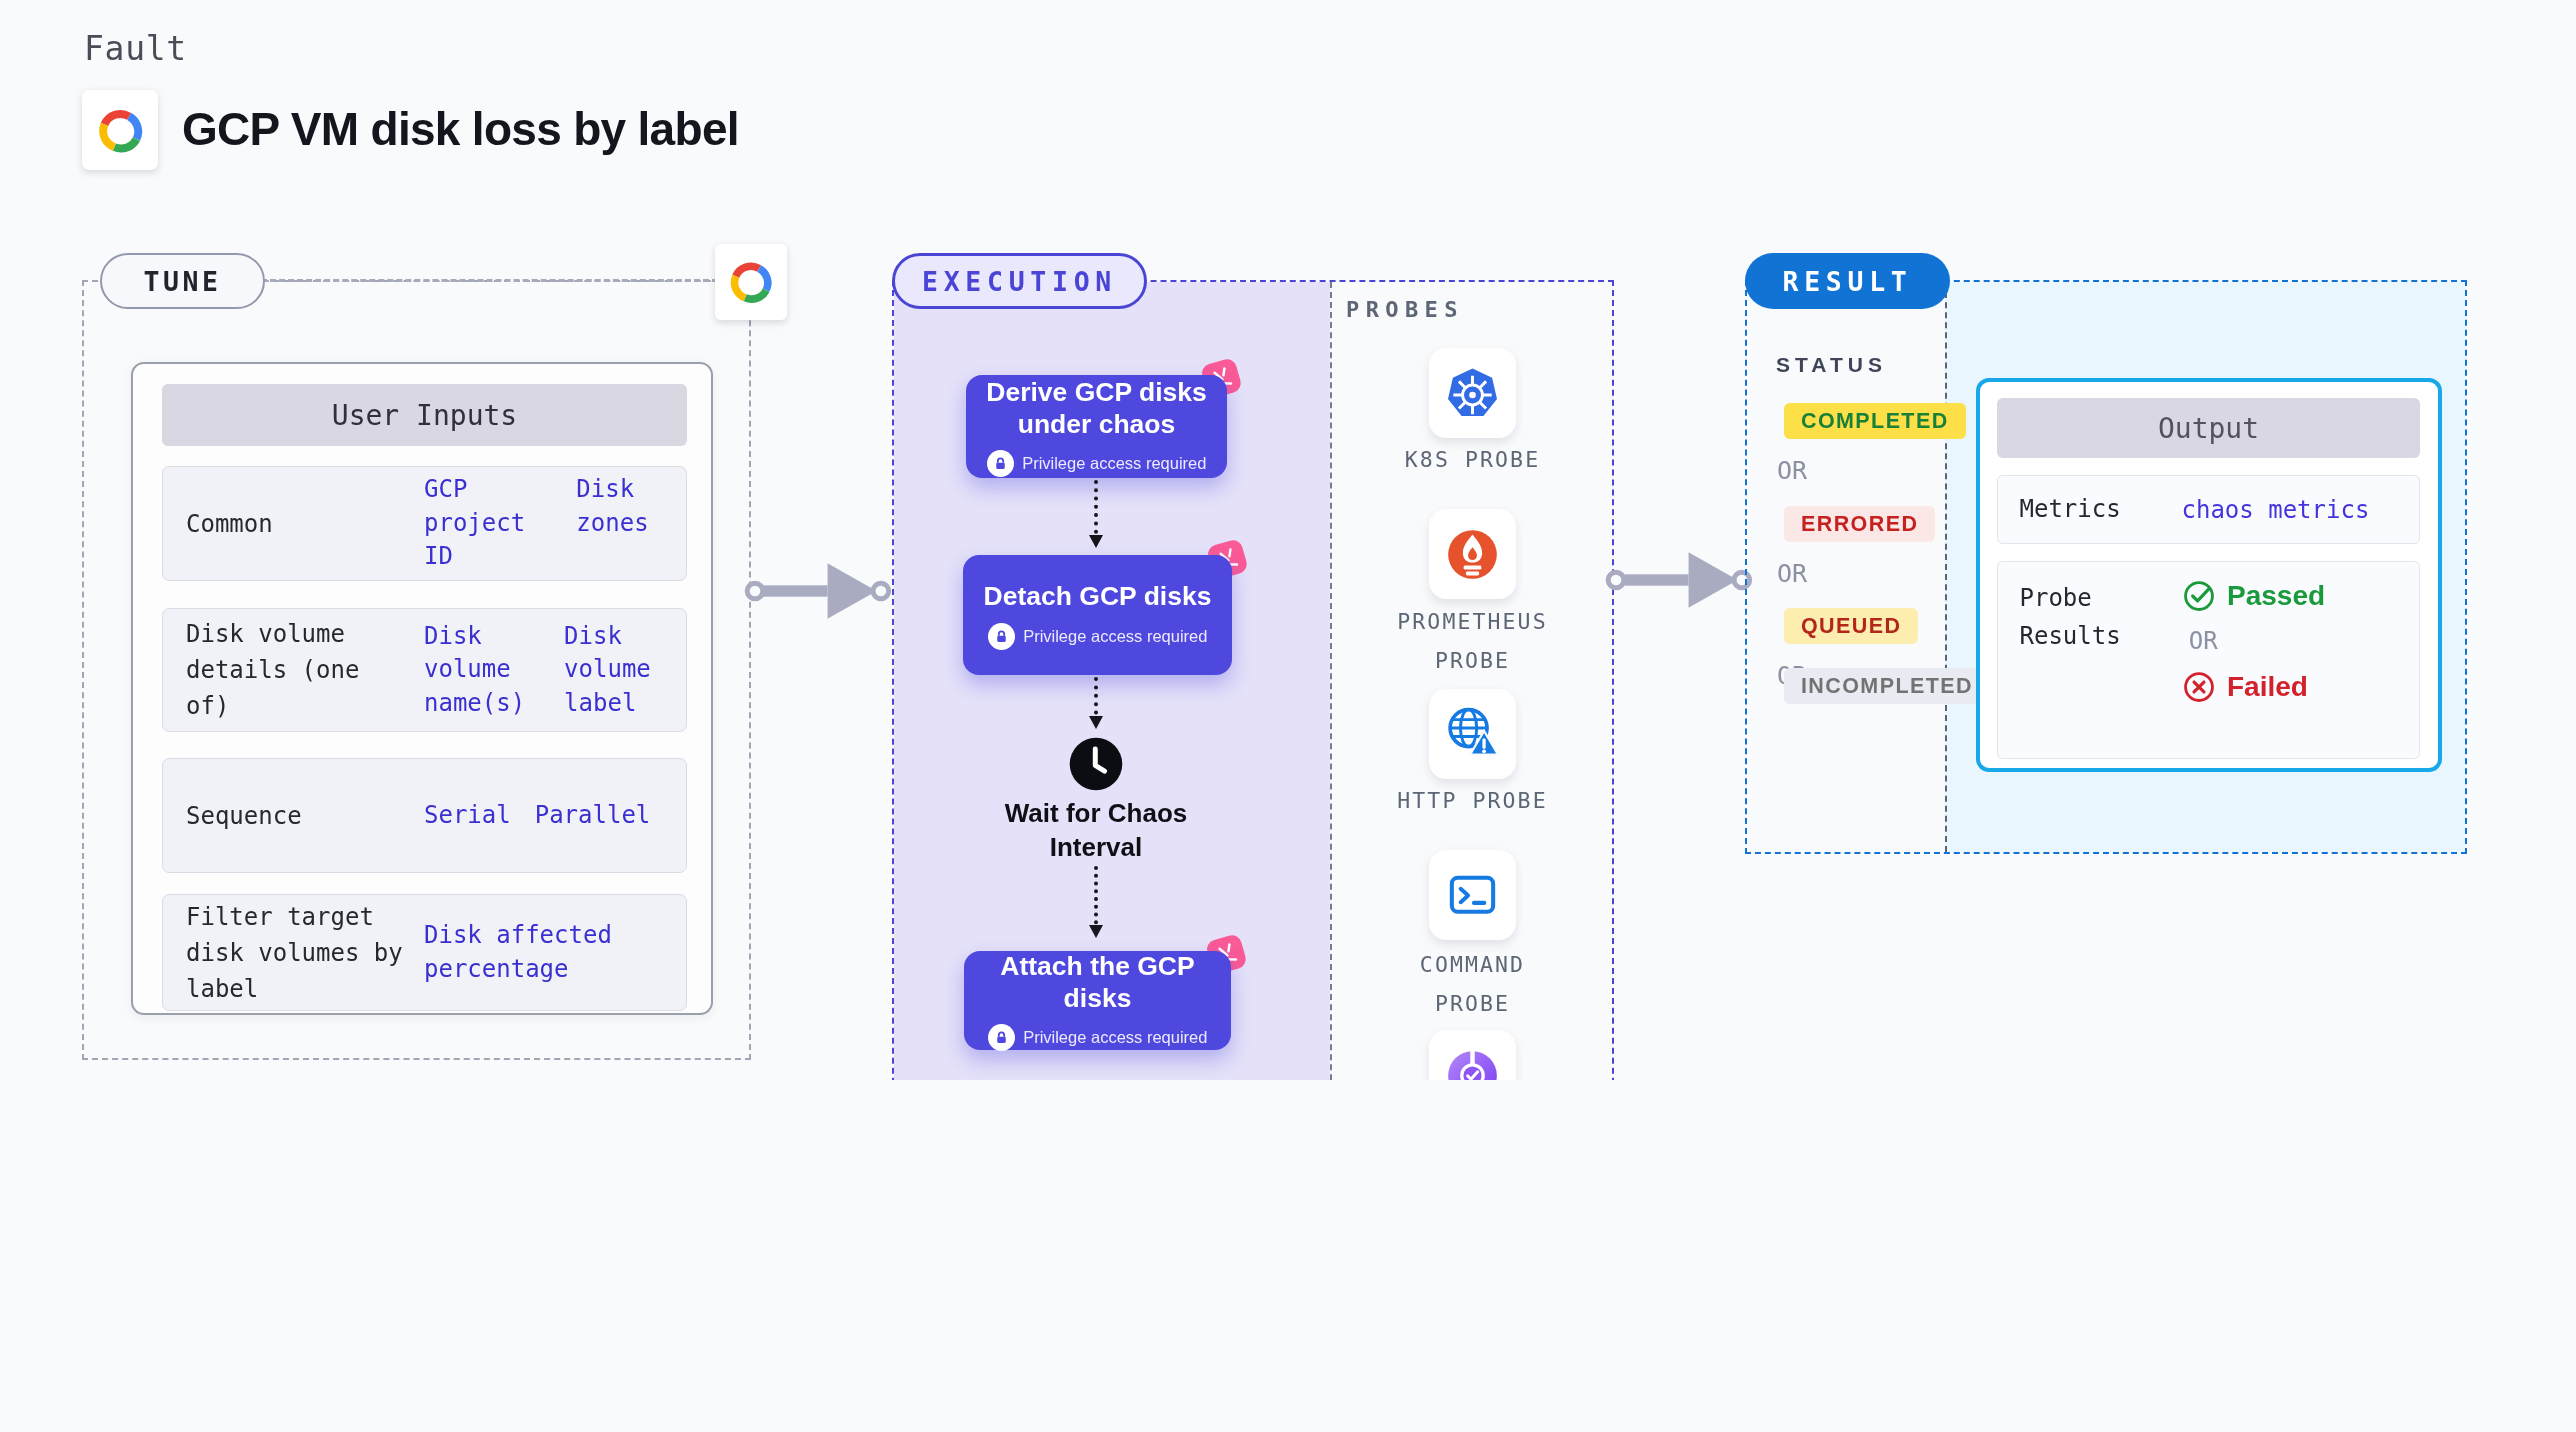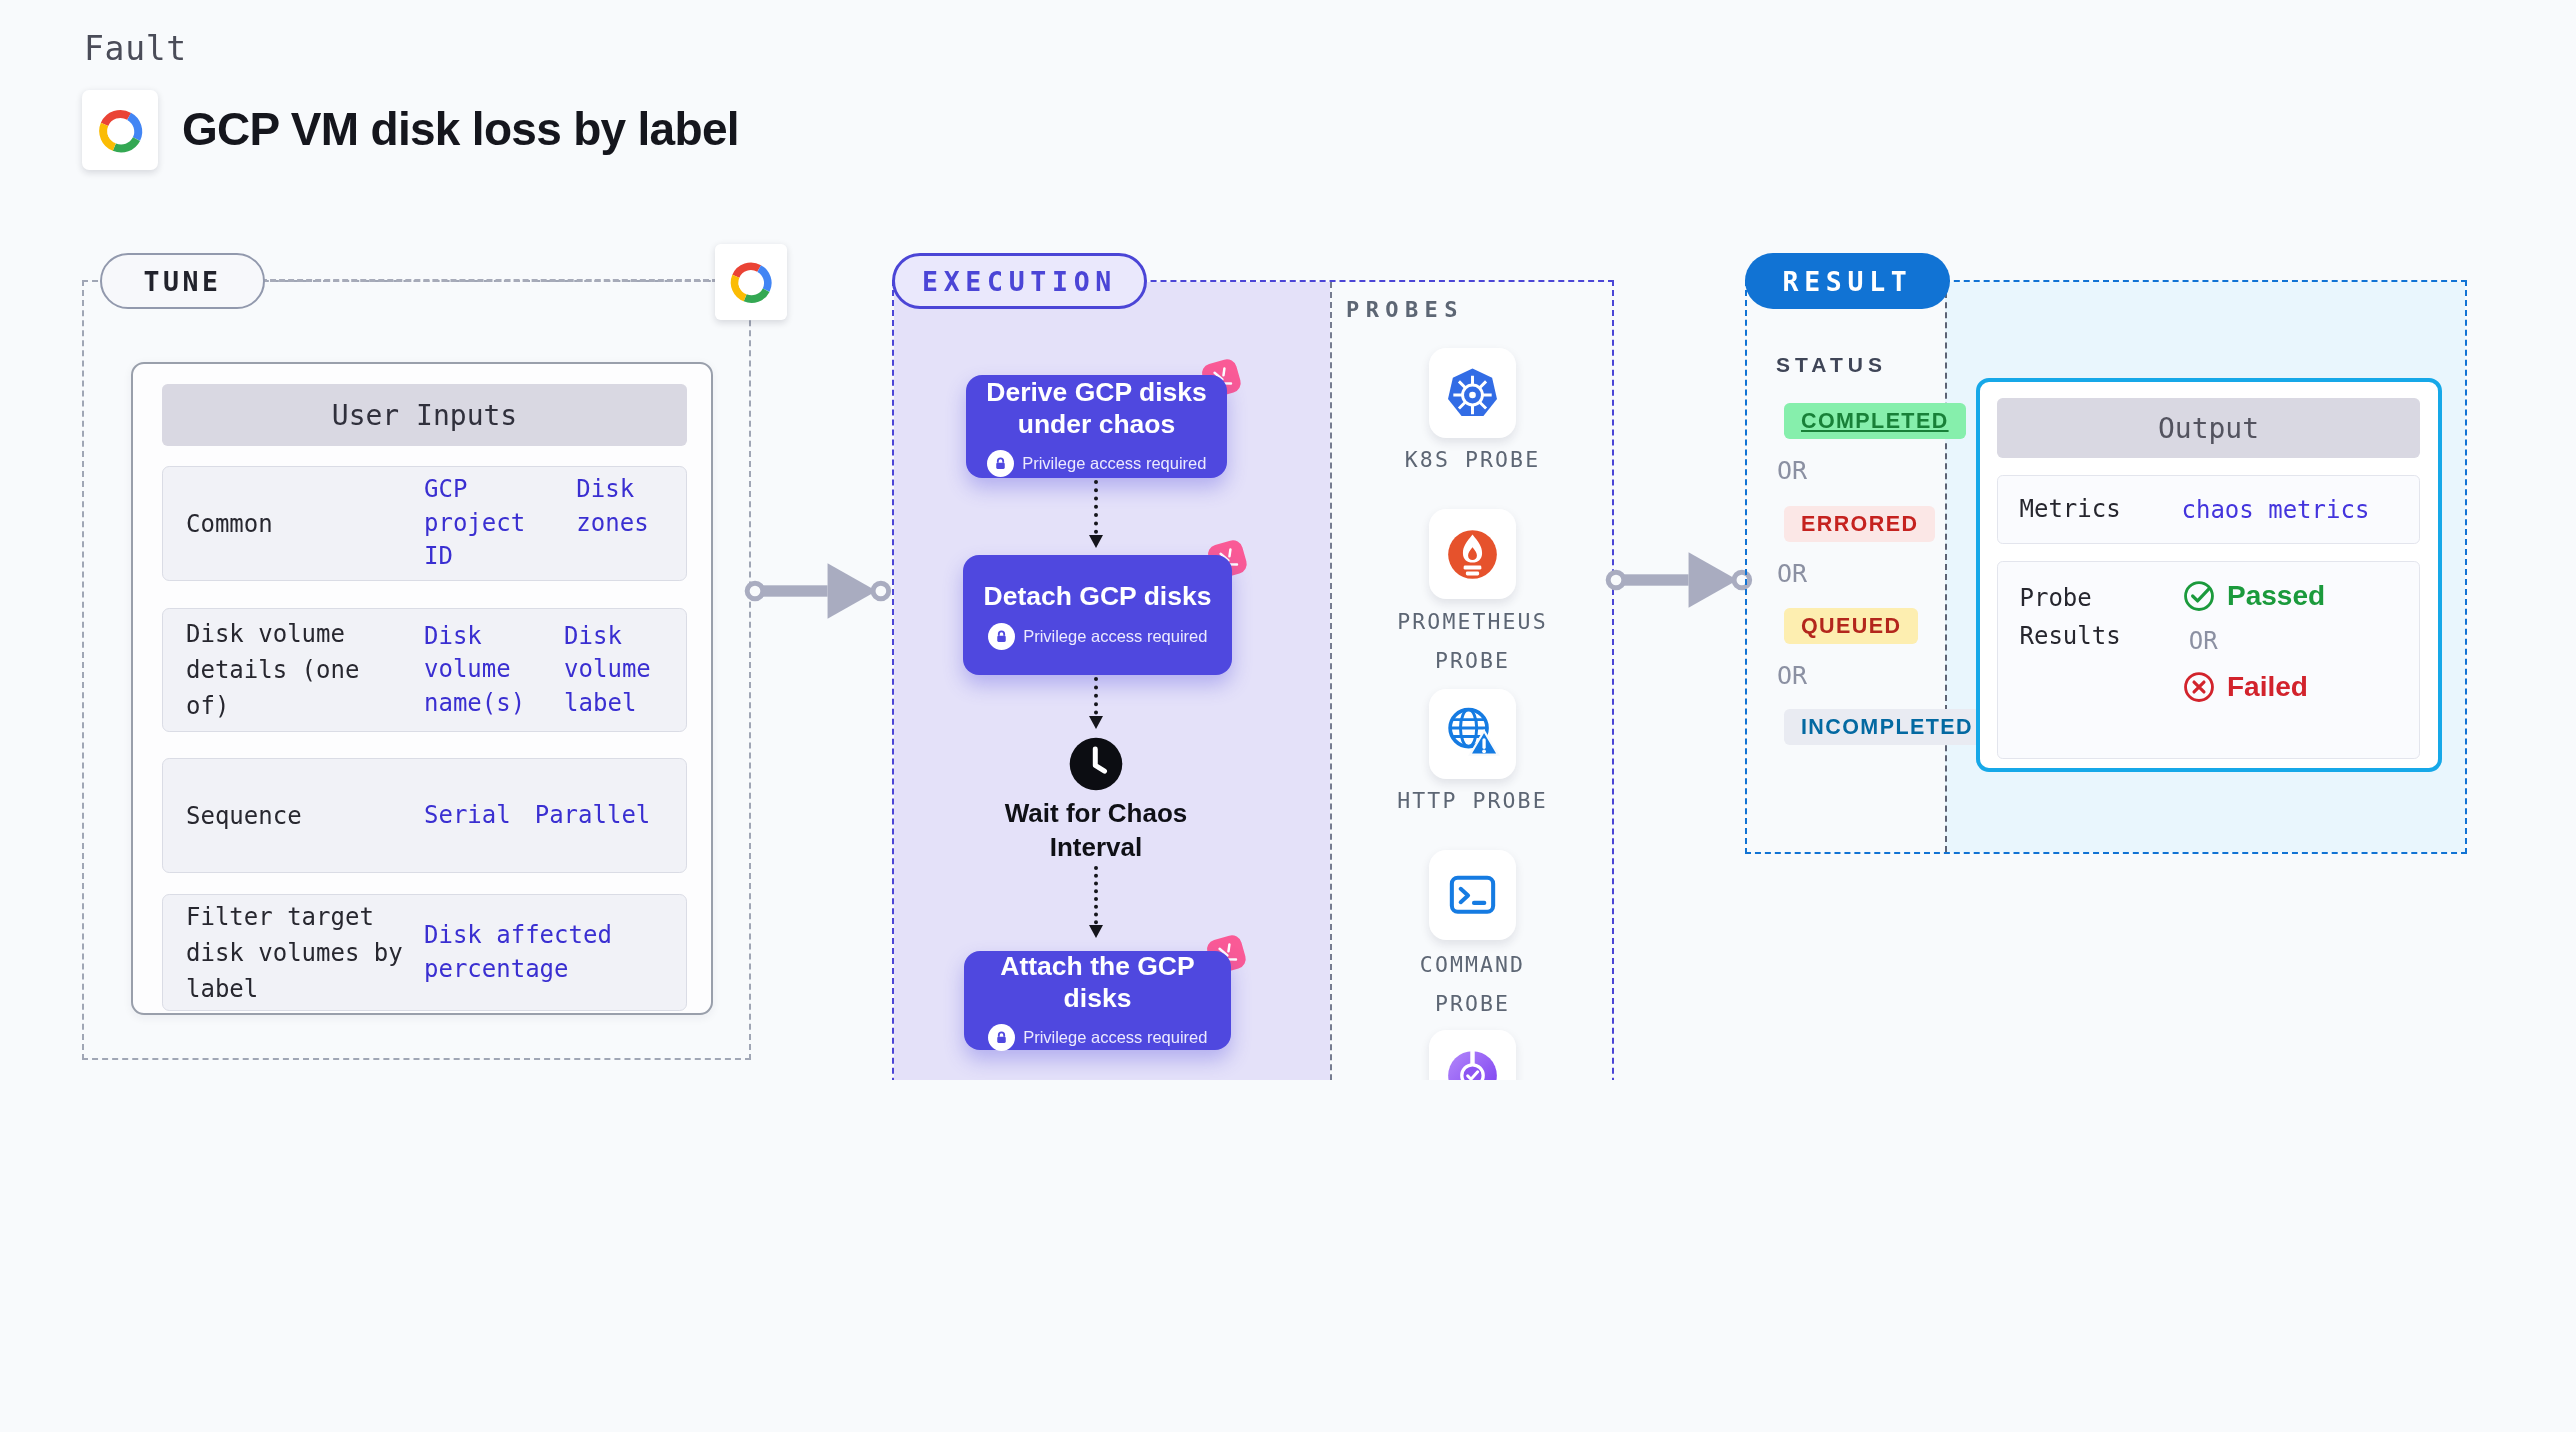--- a/index.html
+++ b/index.html
@@ -318,27 +318,27 @@
       <use href="#big-arrow"></use>
     </svg>
 
   <div class="abs result-rect">
     <div class="result-fill"></div>
     <div class="result-sep"></div>
   </div>
   <div class="abs result-badge mono">RESULT</div>
 
   <div class="abs status-header">STATUS</div>
-  <div class="status-badge" style="top: 403px; color: rgb(24, 128, 56); background: #86efac; text-decoration: underline;">COMPLETED</div>
+  <div class="status-badge" style="top: 403px; color: rgb(24, 128, 56); background: #fde047;">COMPLETED</div>
   <div class="or-label mono" style="top:456px;">OR</div>
   <div class="status-badge" style="top: 506px; color: rgb(197, 34, 31); background: rgb(251, 231, 230);">ERRORED</div>
   <div class="or-label mono" style="top:559px;">OR</div>
   <div class="status-badge" style="top: 608px; color: rgb(179, 38, 28); background: rgb(253, 238, 176);">QUEUED</div>
   <div class="or-label mono" style="top:661px;">OR</div>
-  <div class="status-badge" style="top: 709px; color: #0369a1; background: rgb(233, 235, 242);">INCOMPLETED</div>
+  <div class="status-badge" style="top: 668px; color: #737373; background: rgb(233, 235, 242);">INCOMPLETED</div>
 
   <div class="abs output-card">
     <div class="out-header mono">Output</div>
 
     <div class="out-row out-row-metrics">
       <div class="out-label mono">Metrics</div>
       <div class="metrics-link mono">chaos metrics</div>
     </div>
 
     <div class="out-row out-row-probe">

